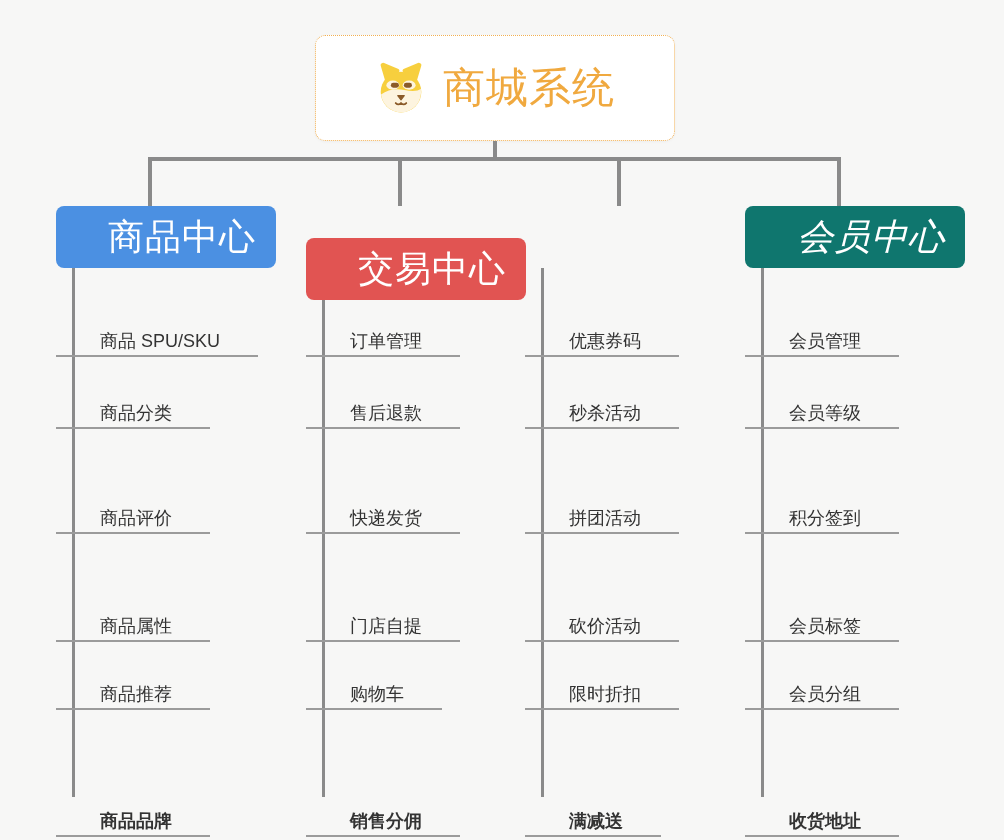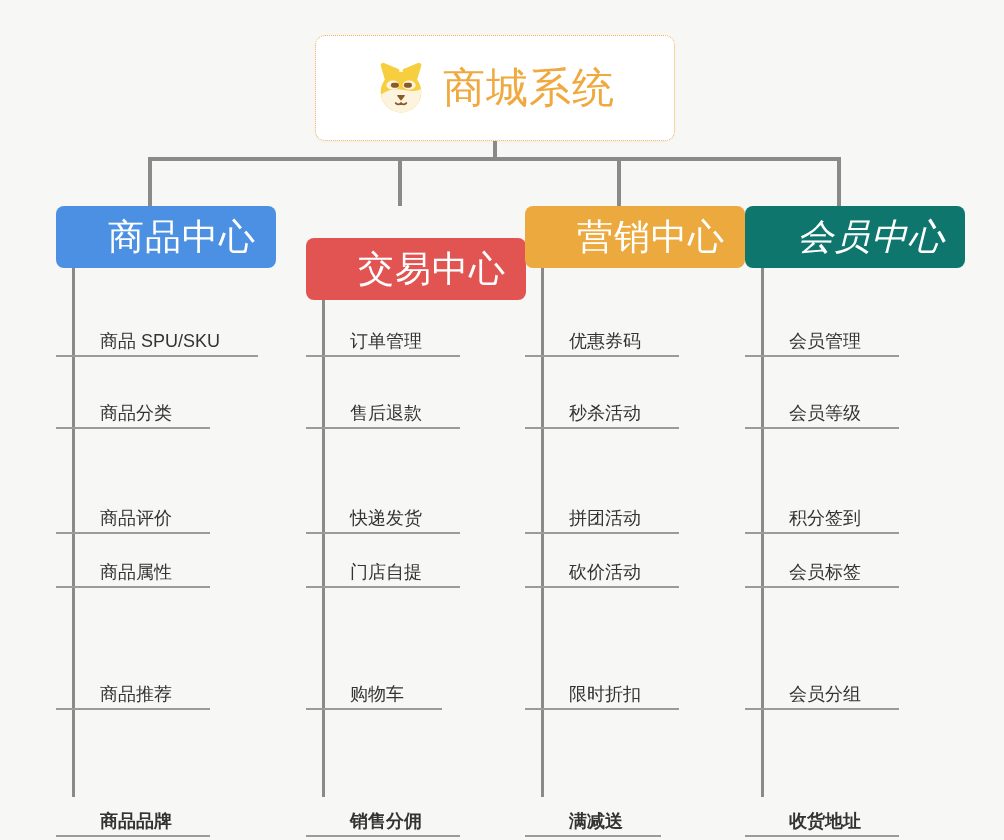--- a/index.html
+++ b/index.html
@@ -75,21 +75,21 @@
     white-space:nowrap;
     line-height:1.1;
   }
   .col-0{left:56px;}
   .col-1{left:306px;}
   .col-2{left:525px;}
   .col-3{left:745px;}
   .row-0{top:322px;}
   .row-1{top:394px;}
   .row-2{top:499px;}
-  .row-3{top:553px;}
+  .row-3{top:607px;}
   .row-4{top:675px;}
   .row-5{top:802px;font-weight:bold;}
 </style>
 </head>
 <body>
 
 <div class="canvas">
 
   <div class="root-node">
     <span style="display:inline-flex;">
@@ -116,21 +116,20 @@
   <div class="line drop drop-2"></div>
   <div class="line drop drop-3"></div>
 
   <div class="line trunk trunk-0"></div>
   <div class="line trunk trunk-1"></div>
   <div class="line trunk trunk-2"></div>
   <div class="line trunk trunk-3"></div>
 
   <div class="branch-box branch-left-0" style="background: rgb(75, 144, 226);">商品中心</div>
   <div class="branch-box branch-left-1" style="background: rgb(225, 84, 82);">交易中心</div>
-  <div class="branch-box branch-left-2" style="background: rgb(235, 169, 62);">营销中心</div>
   <div class="branch-box branch-left-3" style="background: #0f766e; font-style: italic;">会员中心</div>
 
   <div class="leaf col-0 row-0">商品 SPU/SKU</div>
   <div class="leaf col-0 row-1">商品分类</div>
   <div class="leaf col-0 row-2">商品评价</div>
   <div class="leaf col-0 row-3">商品属性</div>
   <div class="leaf col-0 row-4">商品推荐</div>
   <div class="leaf col-0 row-5">商品品牌</div>
 
   <div class="leaf col-1 row-0">订单管理</div>

